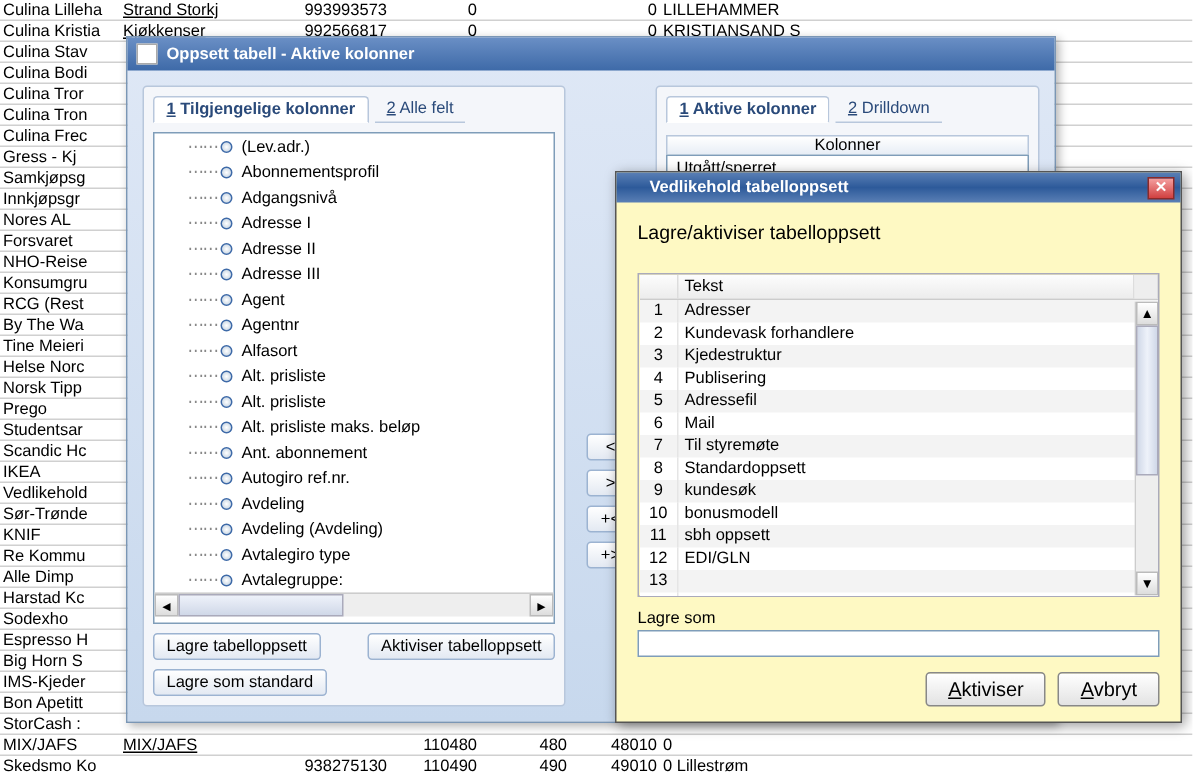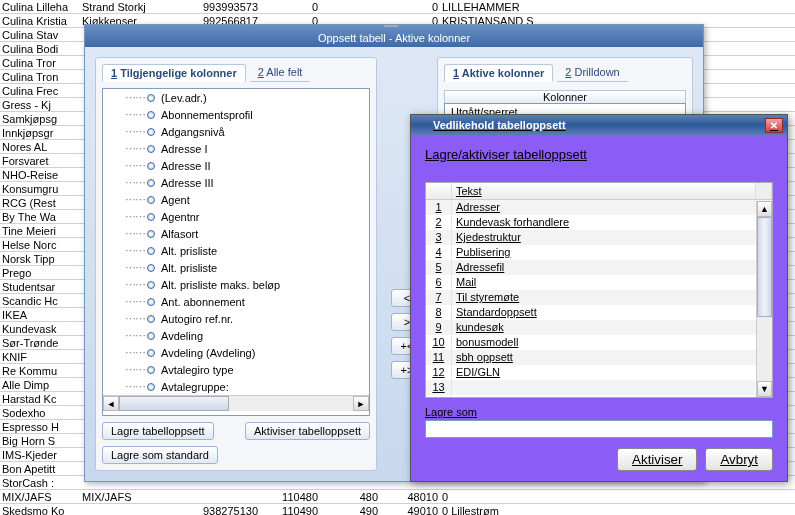--- a/index.html
+++ b/index.html
@@ -22,48 +22,47 @@
   .bg-row {
     display: flex;
     border-bottom: 1px solid #d0d0d0;
     height: 14px;
     line-height: 14px;
     white-space: nowrap;
     overflow: hidden;
   }
   .bg-cell { padding: 0 2px; overflow: hidden; }
   .c1 { width: 80px; }
-  .c2 { width: 90px; }
+  .c2 { width: 90px; text-decoration: underline; }
   .c3 { width: 90px; text-align: right; }
   .c4 { width: 60px; text-align: right; }
   .c5 { width: 60px; text-align: right; }
   .c6 { width: 60px; text-align: right; }
   .c7 { width: 200px; }
 
   
   .dialog1 {
     position: absolute;
     top: 24px;
     left: 84px;
     width: 620px;
     height: 458px;
     background: linear-gradient(#dfe8f6, #c7d8ed);
     border: 1px solid #7a96b5;
     box-shadow: 2px 2px 6px rgba(0,0,0,0.3);
   }
   .titlebar {
     background: linear-gradient(#6a8fc5, #3e6aa8);
     color: #fff;
-    font-weight: normal;
+    font-weight: bold;
     height: 22px;
     line-height: 22px;
     padding: 0 6px;
     display: flex;
     align-items: center;
-    flex-direction: column;
   }
   .titlebar .sys-icon {
     width: 14px; height: 14px; background: #fff; margin-right: 6px;
     border: 1px solid #aaa;
   }
   .dialog1 .body {
     padding: 10px;
     display: flex;
     gap: 10px;
     height: calc(100% - 22px);
@@ -166,24 +165,23 @@
     padding: 2px 6px;
     border-bottom: 1px solid #eee;
   }
   
   .dialog2 {
     position: absolute;
     top: 114px;
     left: 410px;
     width: 378px;
     height: 368px;
-    background: #8b5cf6;
+    background: #fef9c3;
     border: 1px solid #555;
     box-shadow: 2px 2px 8px rgba(0,0,0,0.4);
-    text-decoration: underline;
   }
   .dialog2 .titlebar2 {
     background: linear-gradient(#5a7fb5, #2d5a9a, #5a7fb5);
     color: #fff;
     font-weight: bold;
     height: 20px;
     line-height: 20px;
     padding: 0 4px;
     display: flex;
     align-items: center;
@@ -522,21 +520,21 @@
     <div class="bg-row">
       <div class="bg-cell c1">IKEA</div>
       <div class="bg-cell c2"></div>
       <div class="bg-cell c3"></div>
       <div class="bg-cell c4"></div>
       <div class="bg-cell c5"></div>
       <div class="bg-cell c6"></div>
       <div class="bg-cell c7"></div>
     </div>
     <div class="bg-row">
-      <div class="bg-cell c1">Kundevask</div>
+      <div class="bg-cell c1">Vedlikehold</div>
       <div class="bg-cell c2"></div>
       <div class="bg-cell c3"></div>
       <div class="bg-cell c4"></div>
       <div class="bg-cell c5"></div>
       <div class="bg-cell c6"></div>
       <div class="bg-cell c7"></div>
     </div>
     <div class="bg-row">
       <div class="bg-cell c1">Sør-Trønde</div>
       <div class="bg-cell c2"></div>

